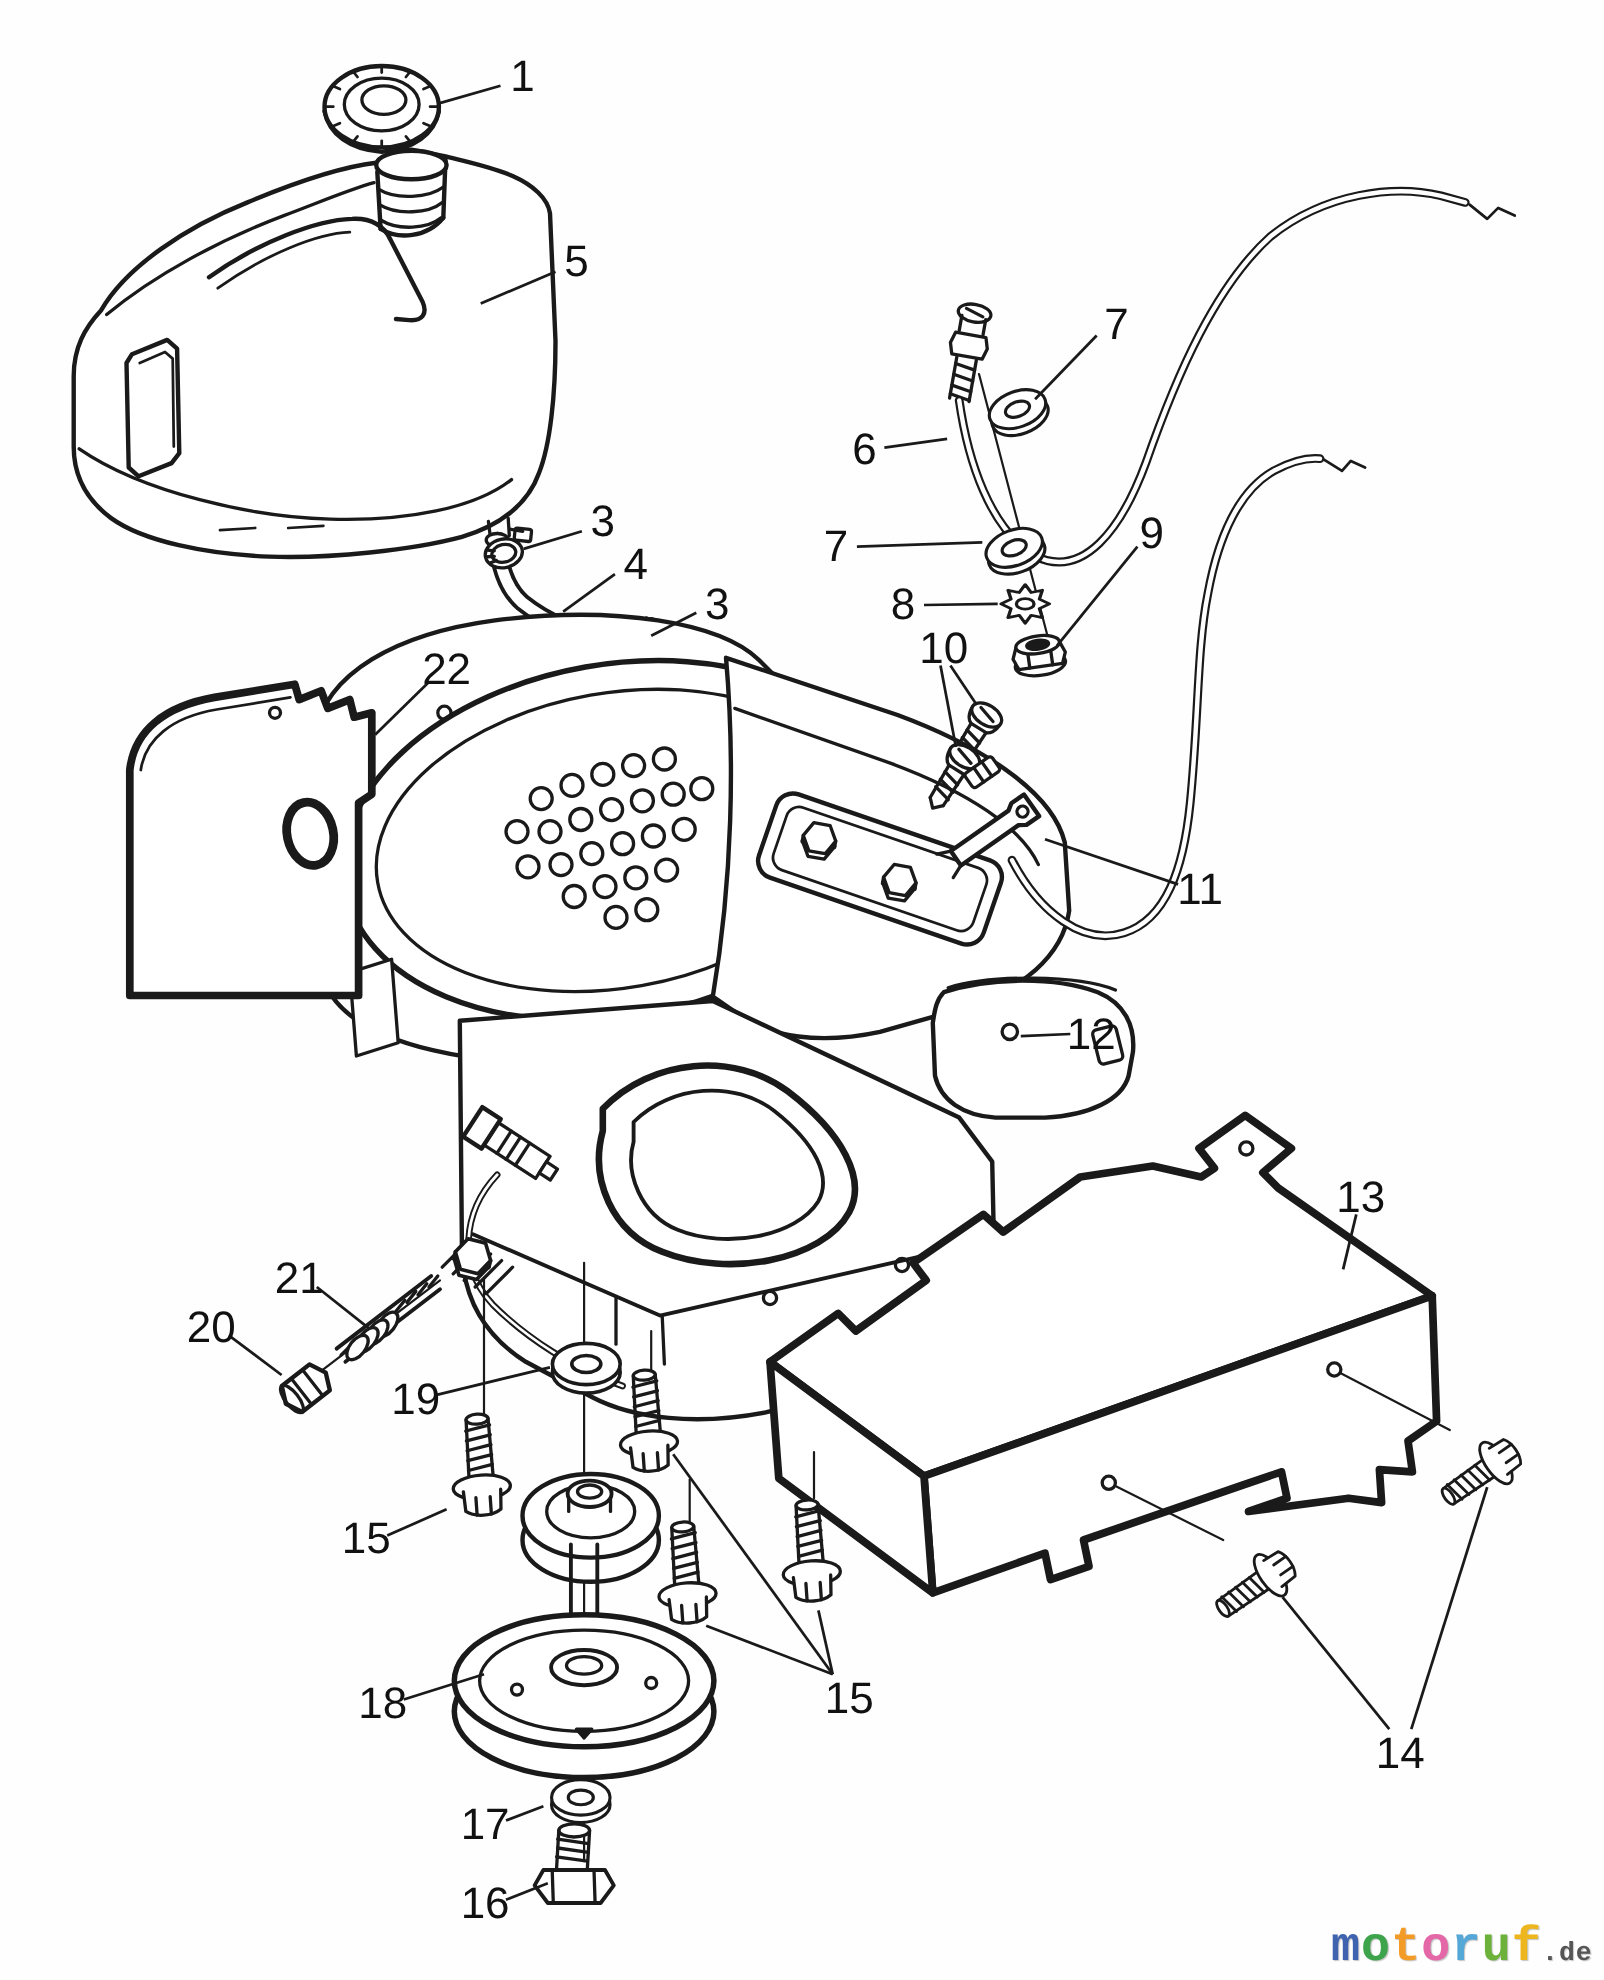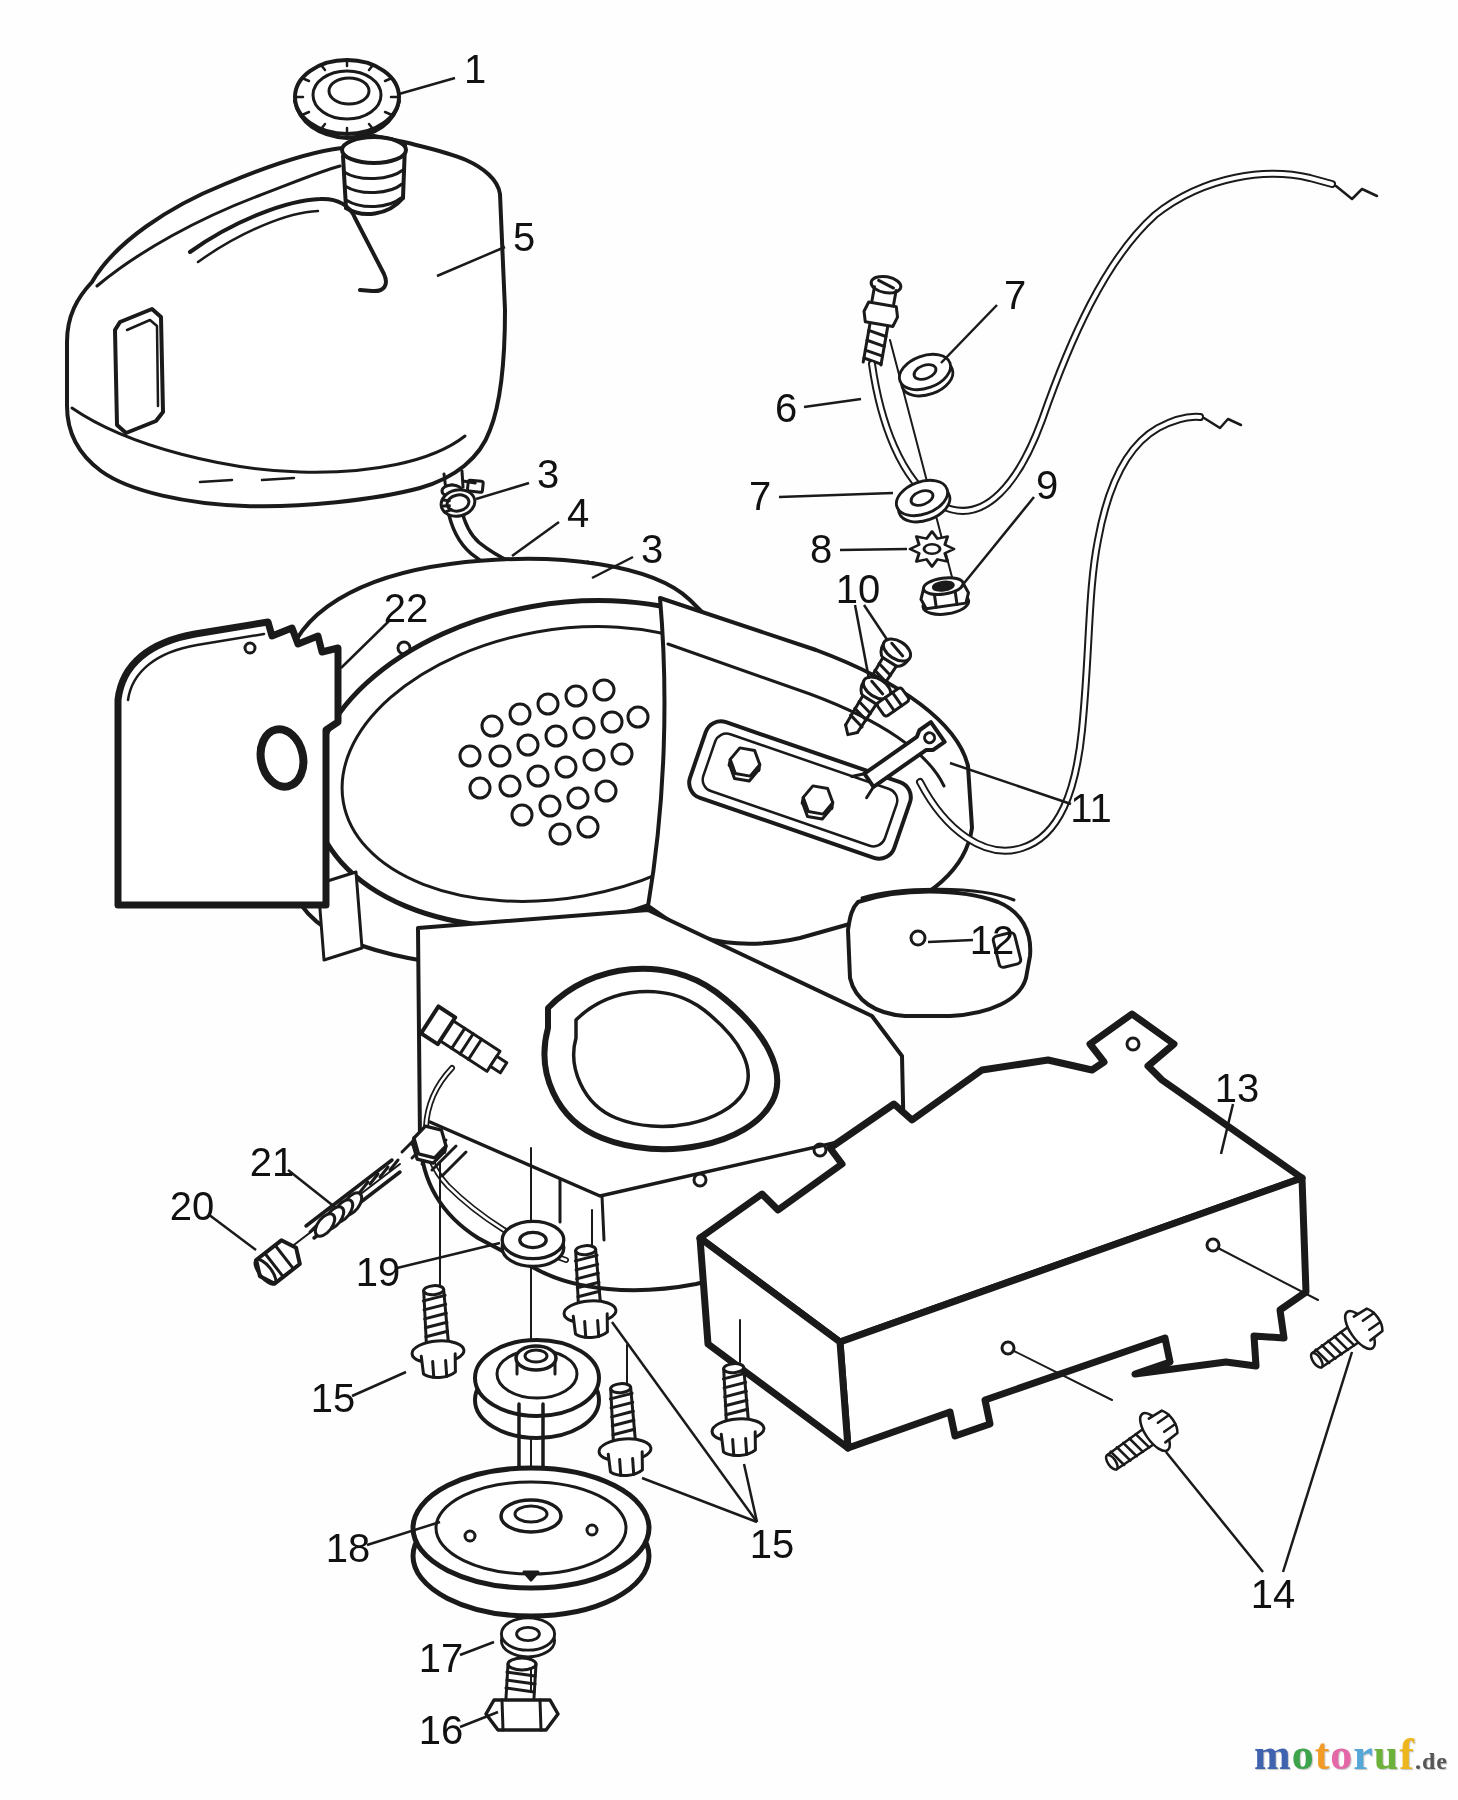--- a/index.html
+++ b/index.html
@@ -1,21 +1,21 @@
 <!DOCTYPE html>
 <html><head>
 <meta charset="utf-8">
 <style>
   html,body{margin:0;padding:0;background:#fff;}
   #stage{position:relative;width:1458px;height:1800px;background:#fefefe;overflow:hidden;
          font-family:"Liberation Sans",sans-serif;}
   svg{position:absolute;left:0;top:0;}
   .callout{font-family:"Liberation Sans",sans-serif;font-size:40px;fill:#111;}
-  .watermark{position:absolute;right:10px;bottom:20px;
-             font-family:Liberation Serif, serif;font-weight:bold;font-size:44px;
+  .watermark{position:absolute;right:10px;bottom:4px;
+             font-family:Liberation Mono, monospace;font-weight:bold;font-size:44px;
              letter-spacing:1px;text-shadow:1px 1px 1px rgba(90,90,90,.35);white-space:nowrap;text-align:right;}
   .watermark .wm-suffix{font-size:24px;font-weight:bold;}
 </style>
 </head>
 <body>
 
 <div id="stage">
 <svg width="1458" height="1800" viewBox="0 0 1458 1800">
 <defs>
   <g id="washer-flat">

